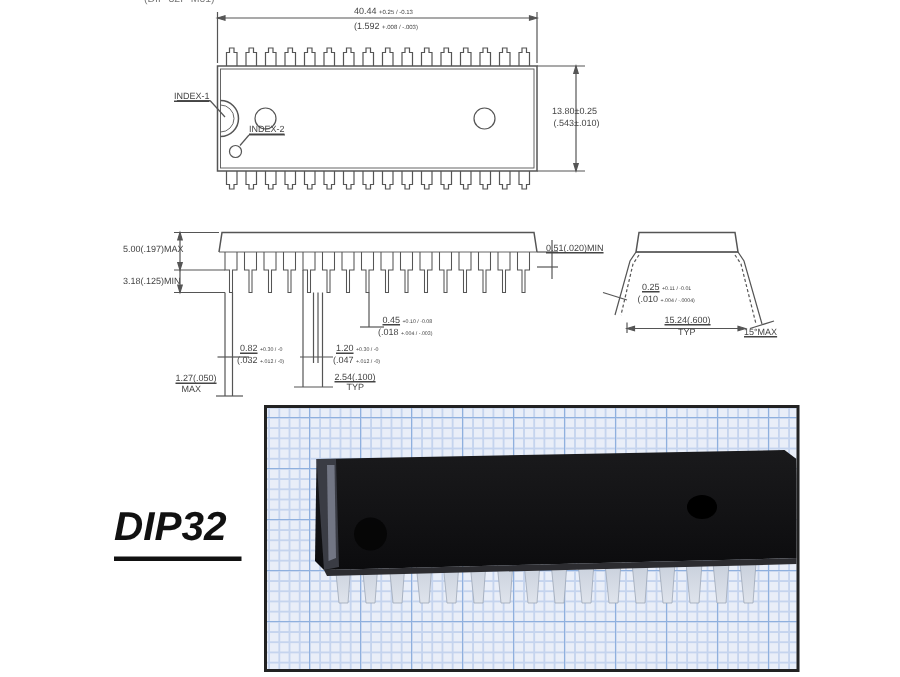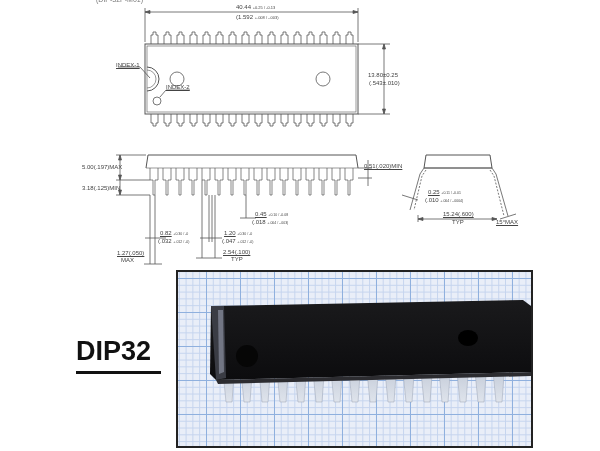--- a/index.html
+++ b/index.html
@@ -1,21 +1,21 @@
 <!DOCTYPE html>
 <html><head>
 <meta charset="utf-8">
 <style>
   html,body{margin:0;padding:0;background:#ffffff;}
   body{width:600px;height:451px;position:relative;overflow:hidden;font-family:"Liberation Sans",sans-serif;color:#333;}
   .abs{position:absolute;}
   .dim{font-family:"Liberation Sans",sans-serif;font-size:6px;color:#444;line-height:7px;white-space:nowrap;}
   svg{position:absolute;left:0;top:0;}
   .title-top{left:96px;top:-4px;font-size:7px;color:#777;}
-  .dip-label{left:76px;top:336px;font-size:27px;font-weight:bold;color:#111;letter-spacing:0px;}
+  .dip-label{left:76px;top:336px;font-size:27px;font-weight:bold;font-style:italic;color:#111;letter-spacing:0px;}
   .dip-underline{left:76px;top:371px;width:85px;height:3px;background:#111;}
   .photo{left:176px;top:270px;width:357px;height:178px;border:2px solid #222;box-sizing:border-box;overflow:hidden;
     background-color:#e9eef8;
     background-image:
       linear-gradient(#8fb0de 1px, transparent 1px),
       linear-gradient(90deg,#8fb0de 1px, transparent 1px),
       linear-gradient(#c5d4ee 1px, transparent 1px),
       linear-gradient(90deg,#c5d4ee 1px, transparent 1px);
     background-size:34px 34px,34px 34px,6.8px 6.8px,6.8px 6.8px;
     background-position:-6px 6px,-6px 6px,-6px 6px,-6px 6px;}

